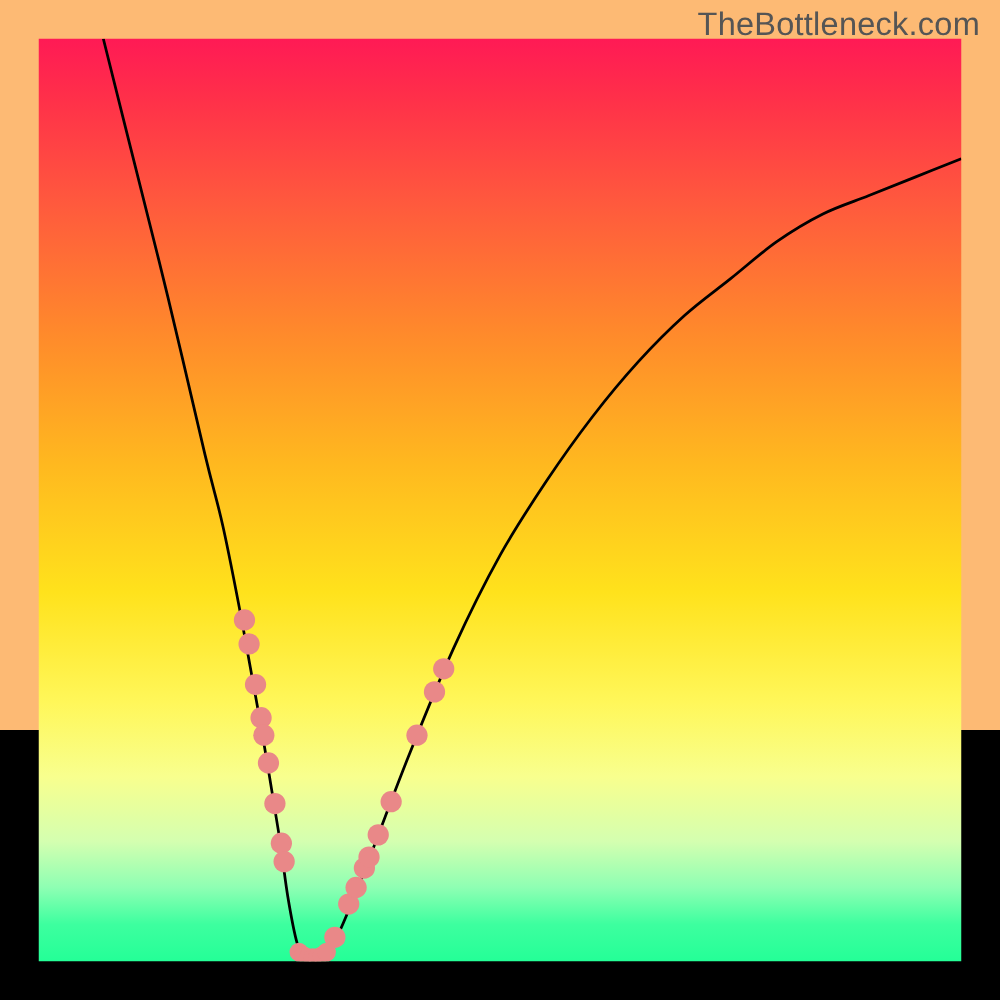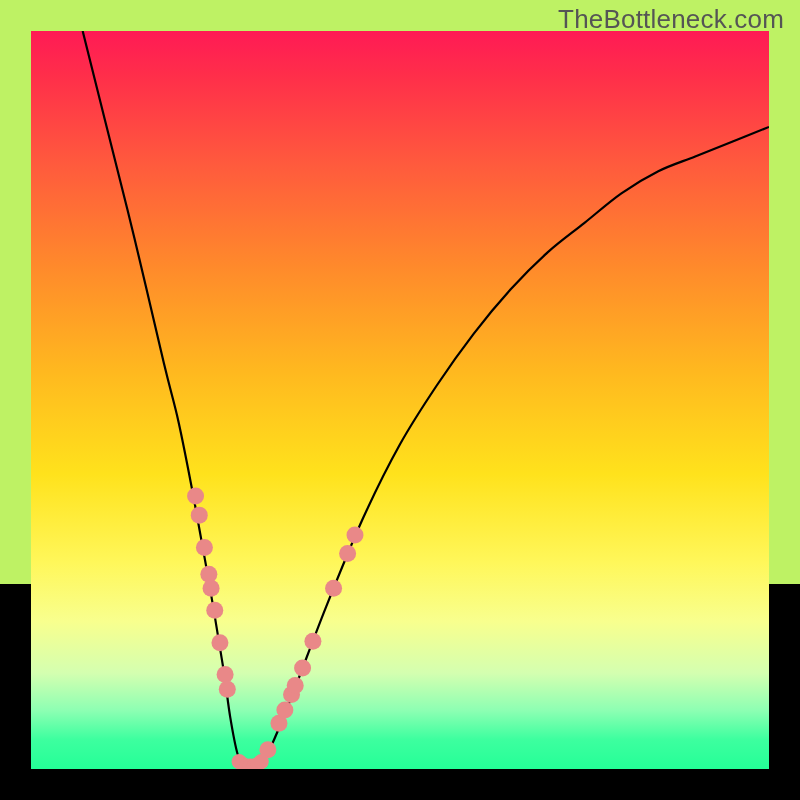--- a/index.html
+++ b/index.html
@@ -10,21 +10,21 @@
     overflow: hidden;
     background: #000;
     font-family: Arial, Helvetica, sans-serif;
   }
   .frame {
     position: absolute;
     left: 0;
     top: 0;
     width: 800px;
     height: 584px;
-    background: #bef264;
+    background: #fdba74;
   }
   .watermark {
     position: absolute;
     top: 4px;
     right: 16px;
     font-size: 26px;
     font-weight: 500;
     color: #555;
     letter-spacing: 0.2px;
     user-select: none;

